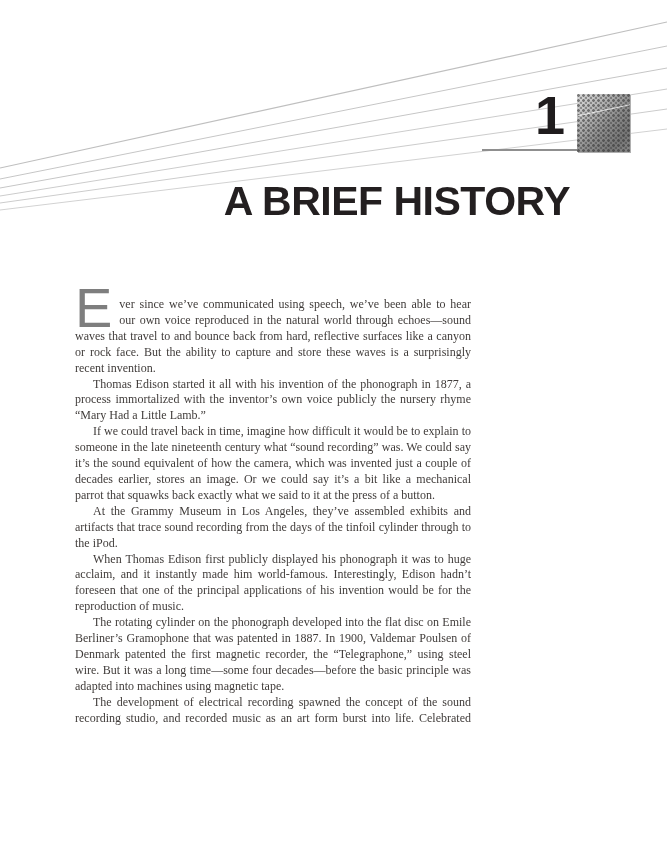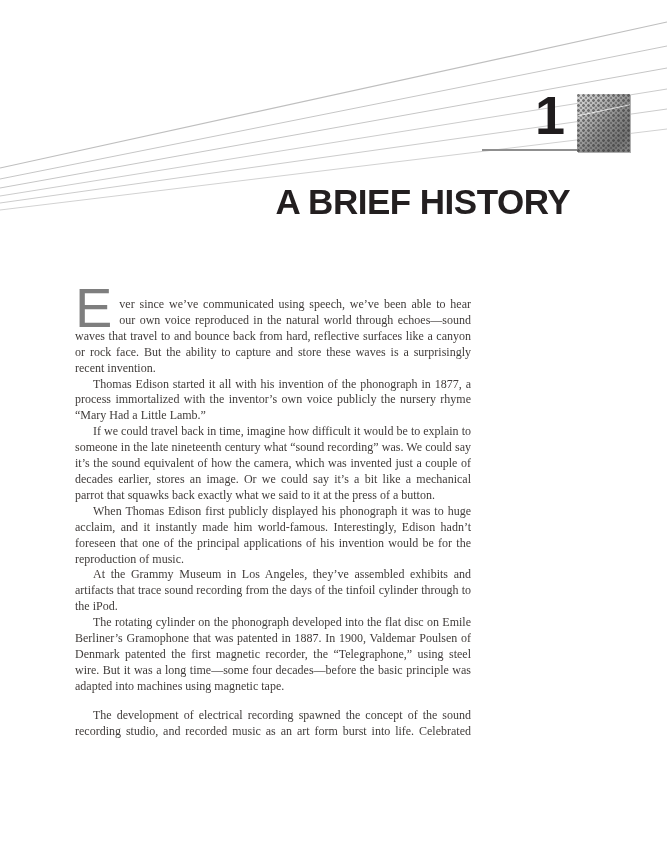--- a/index.html
+++ b/index.html
@@ -40,36 +40,36 @@
   .chapter-image::after {
     content:""; position:absolute; left:-10px; top:14px;
     width:90px; height:1px; background:rgba(255,255,255,0.75);
     transform:rotate(-12deg);
   }
   
   .chapter-title {
     position:absolute; top:182px; right:97px;
     text-align:right; z-index:2;
     font-family:"Liberation Sans", sans-serif;
-    font-weight:700; font-size:35px; line-height:39px;
+    font-weight:700; font-size:41px; line-height:39px;
     letter-spacing:-0.5px; color:#231f20;
     margin:0;
   }
   .chapter-title span { display:block; }
   
   .body-text {
     position:absolute; left:75px; top:297px;
     width:396px; z-index:2;
     font-size:12px; line-height:15.9px;
     color:#403c3a;
     text-align:justify;
   }
   .body-text p { margin:0; text-indent:18px; }
   .body-text p.first { text-indent:0; }
-  .body-text p.cutoff { text-align-last:justify;margin-top:13px; }
+  .body-text p.cutoff { text-align-last:justify; }
   .dropcap {
     float:left;
     font-family:"Liberation Sans", sans-serif;
     font-weight:400;
     font-size:56px; line-height:30px;
     color:#7e7e7e;
     margin:0 7px 1px 0;
     position:relative; top:-4px;
   }
 </style>
@@ -94,19 +94,19 @@
   <div class="chapter-image"></div>
 
   <h1 class="chapter-title">
     <span>A BRIEF HISTORY</span>
   </h1>
 
   <div class="body-text">
     <p class="first"><span class="dropcap">E</span><span>ver since we’ve communicated using speech, we’ve been able to hear our own voice reproduced in the natural world through echoes—sound waves that travel to and bounce back from hard, reflective surfaces like a canyon or rock face. But the ability to capture and store these waves is a surprisingly recent invention.</span></p>
     <p>Thomas Edison started it all with his invention of the phonograph in 1877, a process immortalized with the inventor’s own voice publicly the nursery rhyme “Mary Had a Little Lamb.”</p>
     <p>If we could travel back in time, imagine how difficult it would be to explain to someone in the late nineteenth century what “sound recording” was. We could say it’s the sound equivalent of how the camera, which was invented just a couple of decades earlier, stores an image. Or we could say it’s a bit like a mechanical parrot that squawks back exactly what we said to it at the press of a button.</p>
+    <p>At the Grammy Museum in Los Angeles, they’ve assembled exhibits and artifacts that trace sound recording from the days of the tinfoil cylinder through to the iPod.</p>
     <p>When Thomas Edison first publicly displayed his phonograph it was to huge acclaim, and it instantly made him world-famous. Interestingly, Edison hadn’t foreseen that one of the principal applications of his invention would be for the reproduction of music.</p>
-    <p>At the Grammy Museum in Los Angeles, they’ve assembled exhibits and artifacts that trace sound recording from the days of the tinfoil cylinder through to the iPod.</p>
     <p>The rotating cylinder on the phonograph developed into the flat disc on Emile Berliner’s Gramophone that was patented in 1887. In 1900, Valdemar Poulsen of Denmark patented the first magnetic recorder, the “Telegraphone,” using steel wire. But it was a long time—some four decades—before the basic principle was adapted into machines using magnetic tape.</p>
     <p class="cutoff">The development of electrical recording spawned the concept of the sound recording studio, and recorded music as an art form burst into life. Celebrated</p>
   </div>
 
 </div>
 
 </body></html>

